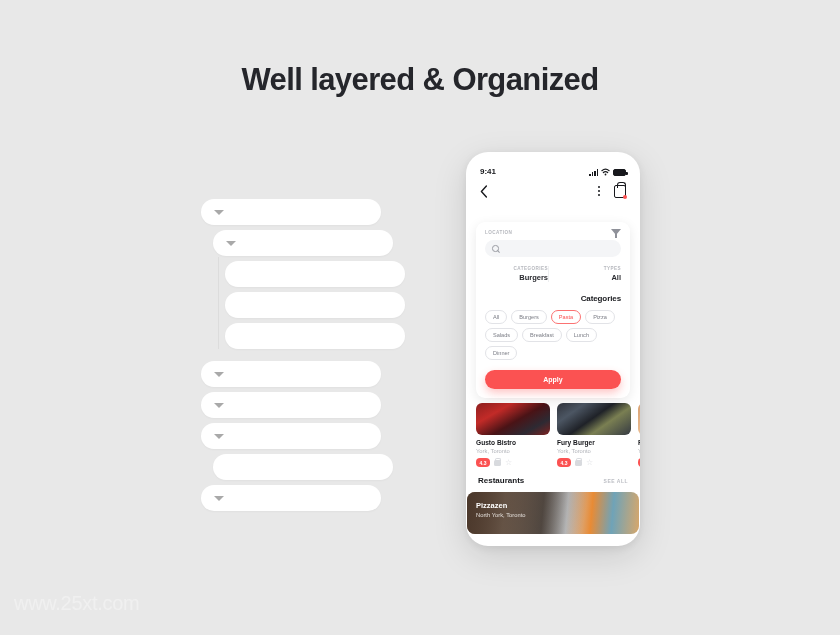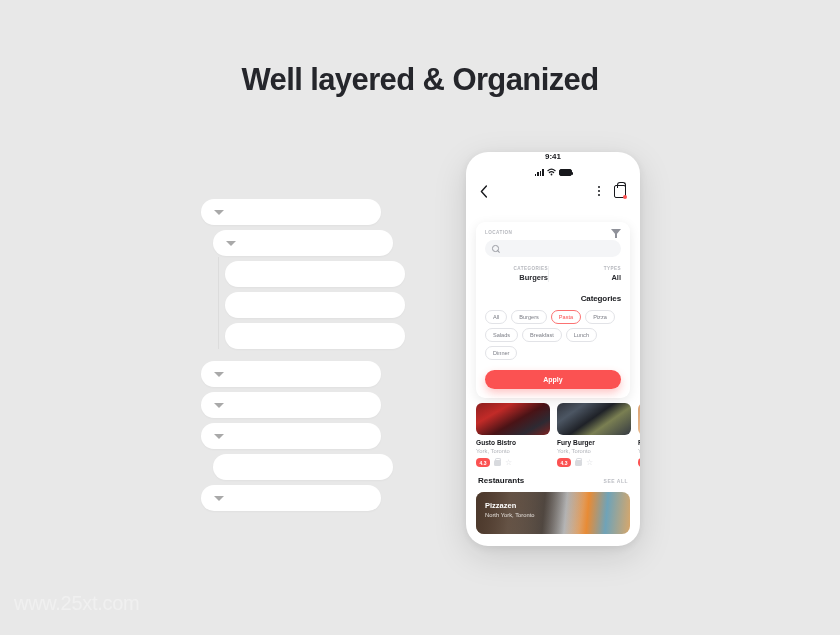--- a/index.html
+++ b/index.html
@@ -44,21 +44,21 @@
     width: 174px; height: 394px;
     background: #ffffff;
     border-radius: 22px;
     overflow: hidden;
     box-shadow: 0 10px 34px rgba(0,0,0,0.13), 0 2px 8px rgba(0,0,0,0.07);
   }
 
   
   #statusbar {
     position: relative; height: 24px; padding: 0 14px;
-    display: flex; align-items: center; justify-content: space-between; flex-direction: column;
+    display: flex; align-items: flex-end; justify-content: space-between;
   }
   #status-time { font-size: 8px; font-weight: bold; color: #17181c; }
   #status-icons { display: flex; align-items: flex-end; gap: 3px; }
   .bars { display: flex; align-items: flex-end; gap: 1px; height: 7px; }
   .bars i { display: block; width: 1.5px; background: #17181c; }
   .bars i:nth-child(1){height:2.5px}.bars i:nth-child(2){height:4px}
   .bars i:nth-child(3){height:5.5px}.bars i:nth-child(4){height:7px}
   .battery {
     width: 13px; height: 7px; border: 1px solid #17181c;
     border-radius: 2px; position: relative; background: #17181c;
@@ -190,21 +190,21 @@
   .star-ico { font-size: 8px; color: #d8dade; line-height: 1; }
 
   
   #rest-head {
     margin-top: 9px; padding: 0 12px;
     display: flex; align-items: center; justify-content: space-between;
   }
   #rest-title { font-size: 8px; font-weight: bold; color: #17181c; }
   #rest-seeall { font-size: 5px; letter-spacing: 0.5px; color: #bcbec4; font-weight: bold; }
   #rest-card {
-    margin: 7px 10px 0; height: 42px; border-radius: 8px;
+    margin: 7px 1px 0; height: 42px; border-radius: 8px;
     overflow: hidden; position: relative;
   }
   #rest-overlay {
     position: absolute; inset: 0;
     background: linear-gradient(100deg, rgba(72,54,42,0.92) 0%, rgba(72,54,42,0.45) 42%, rgba(72,54,42,0) 68%);
   }
   #rest-card-name {
     position: absolute; left: 9px; top: 9px;
     font-size: 7.5px; font-weight: bold; color: #fff;
   }

